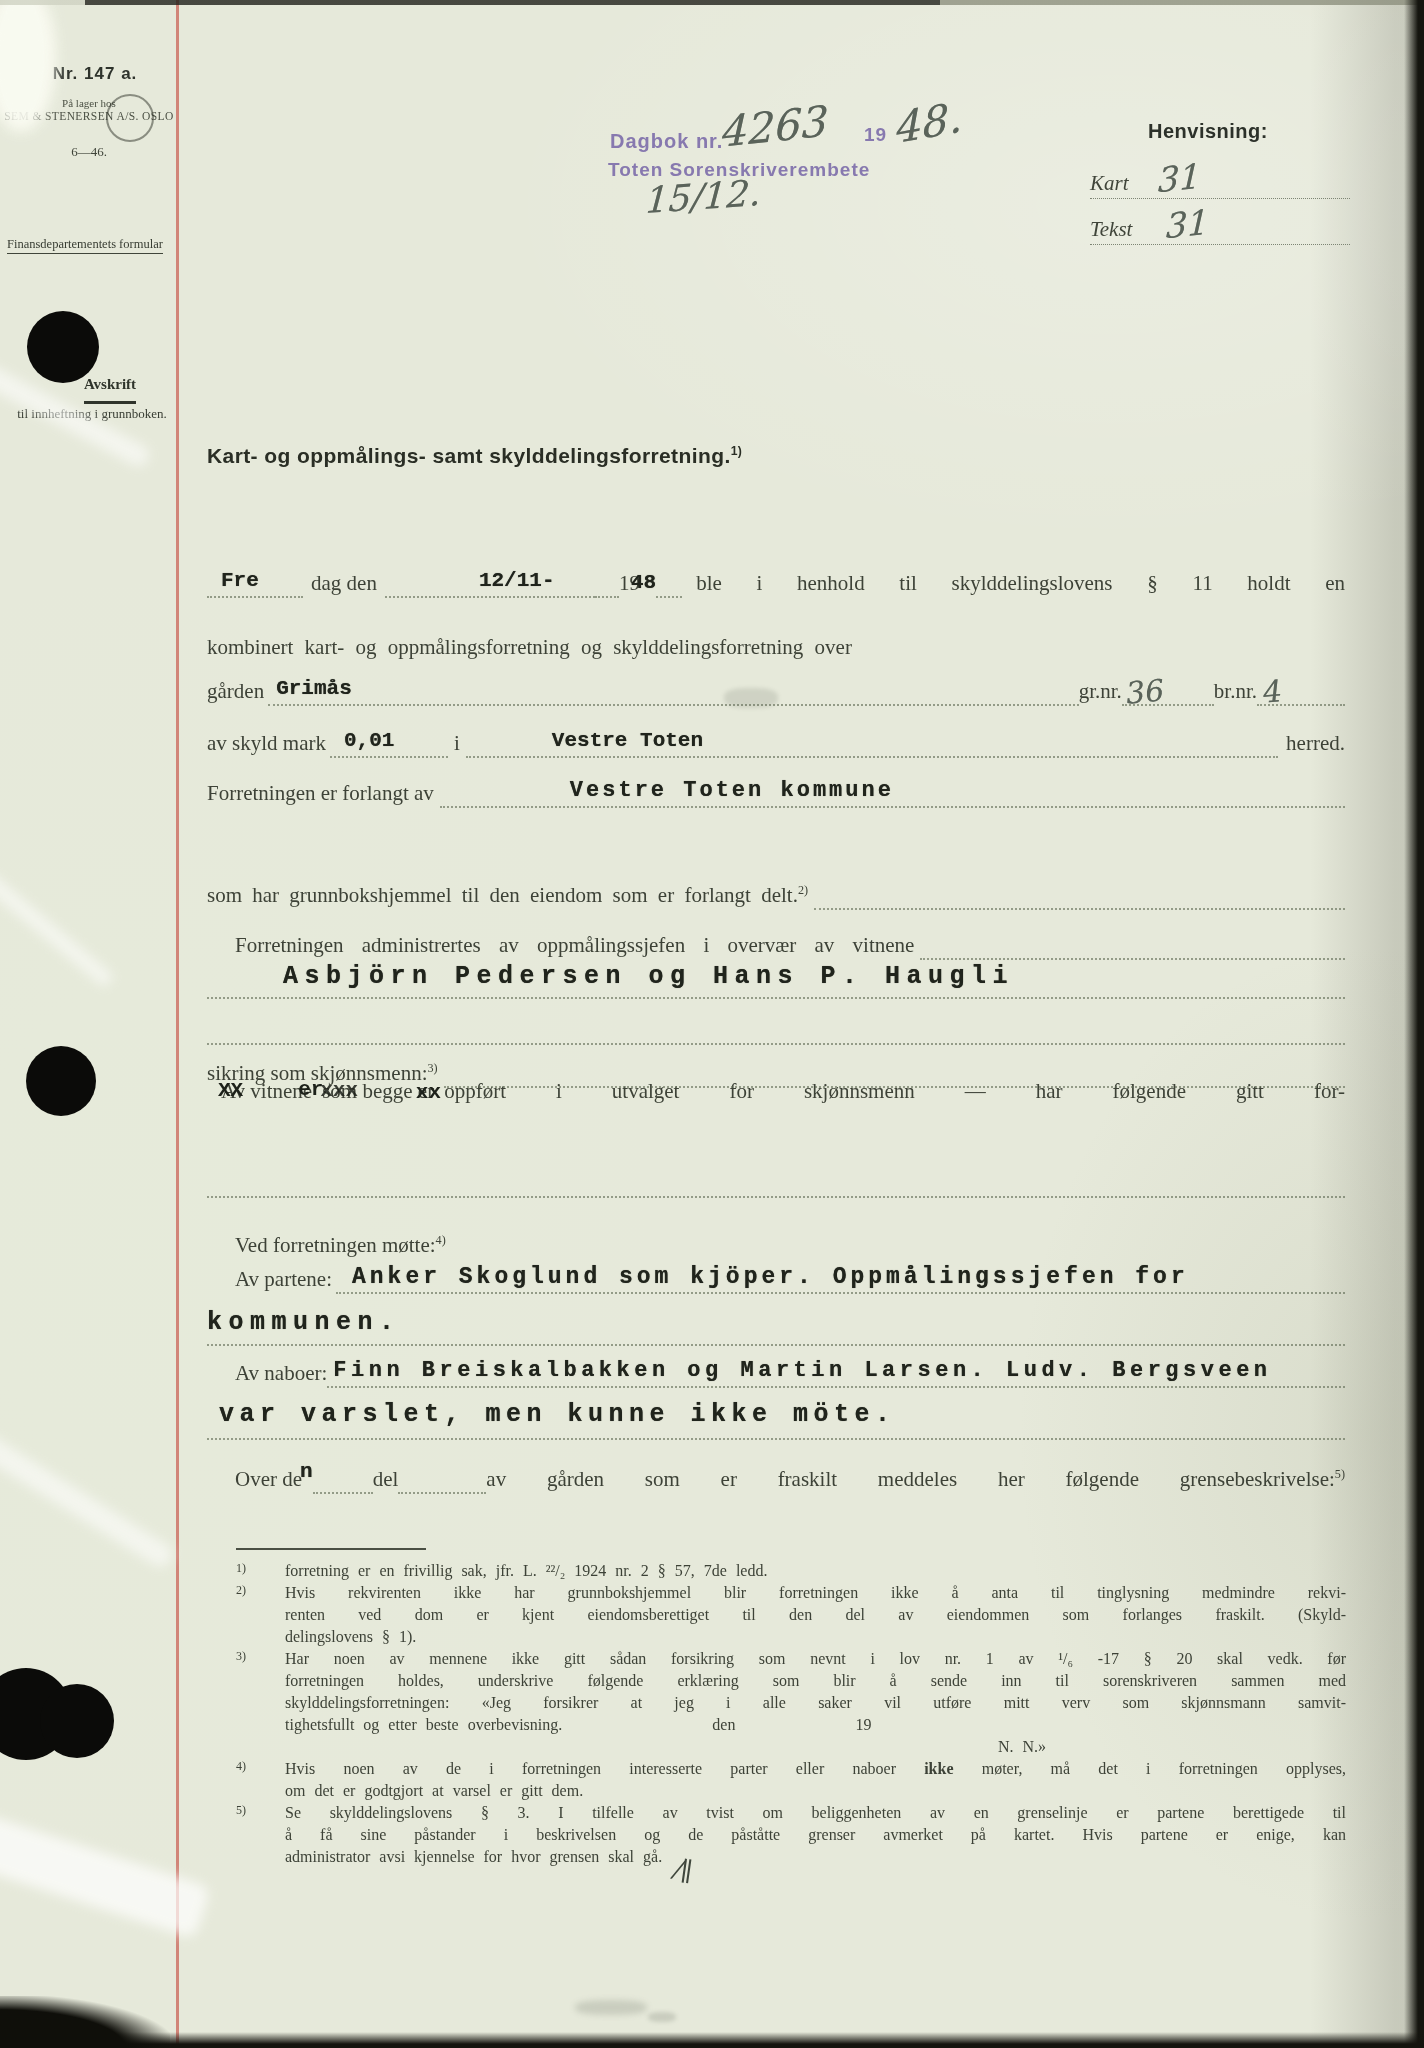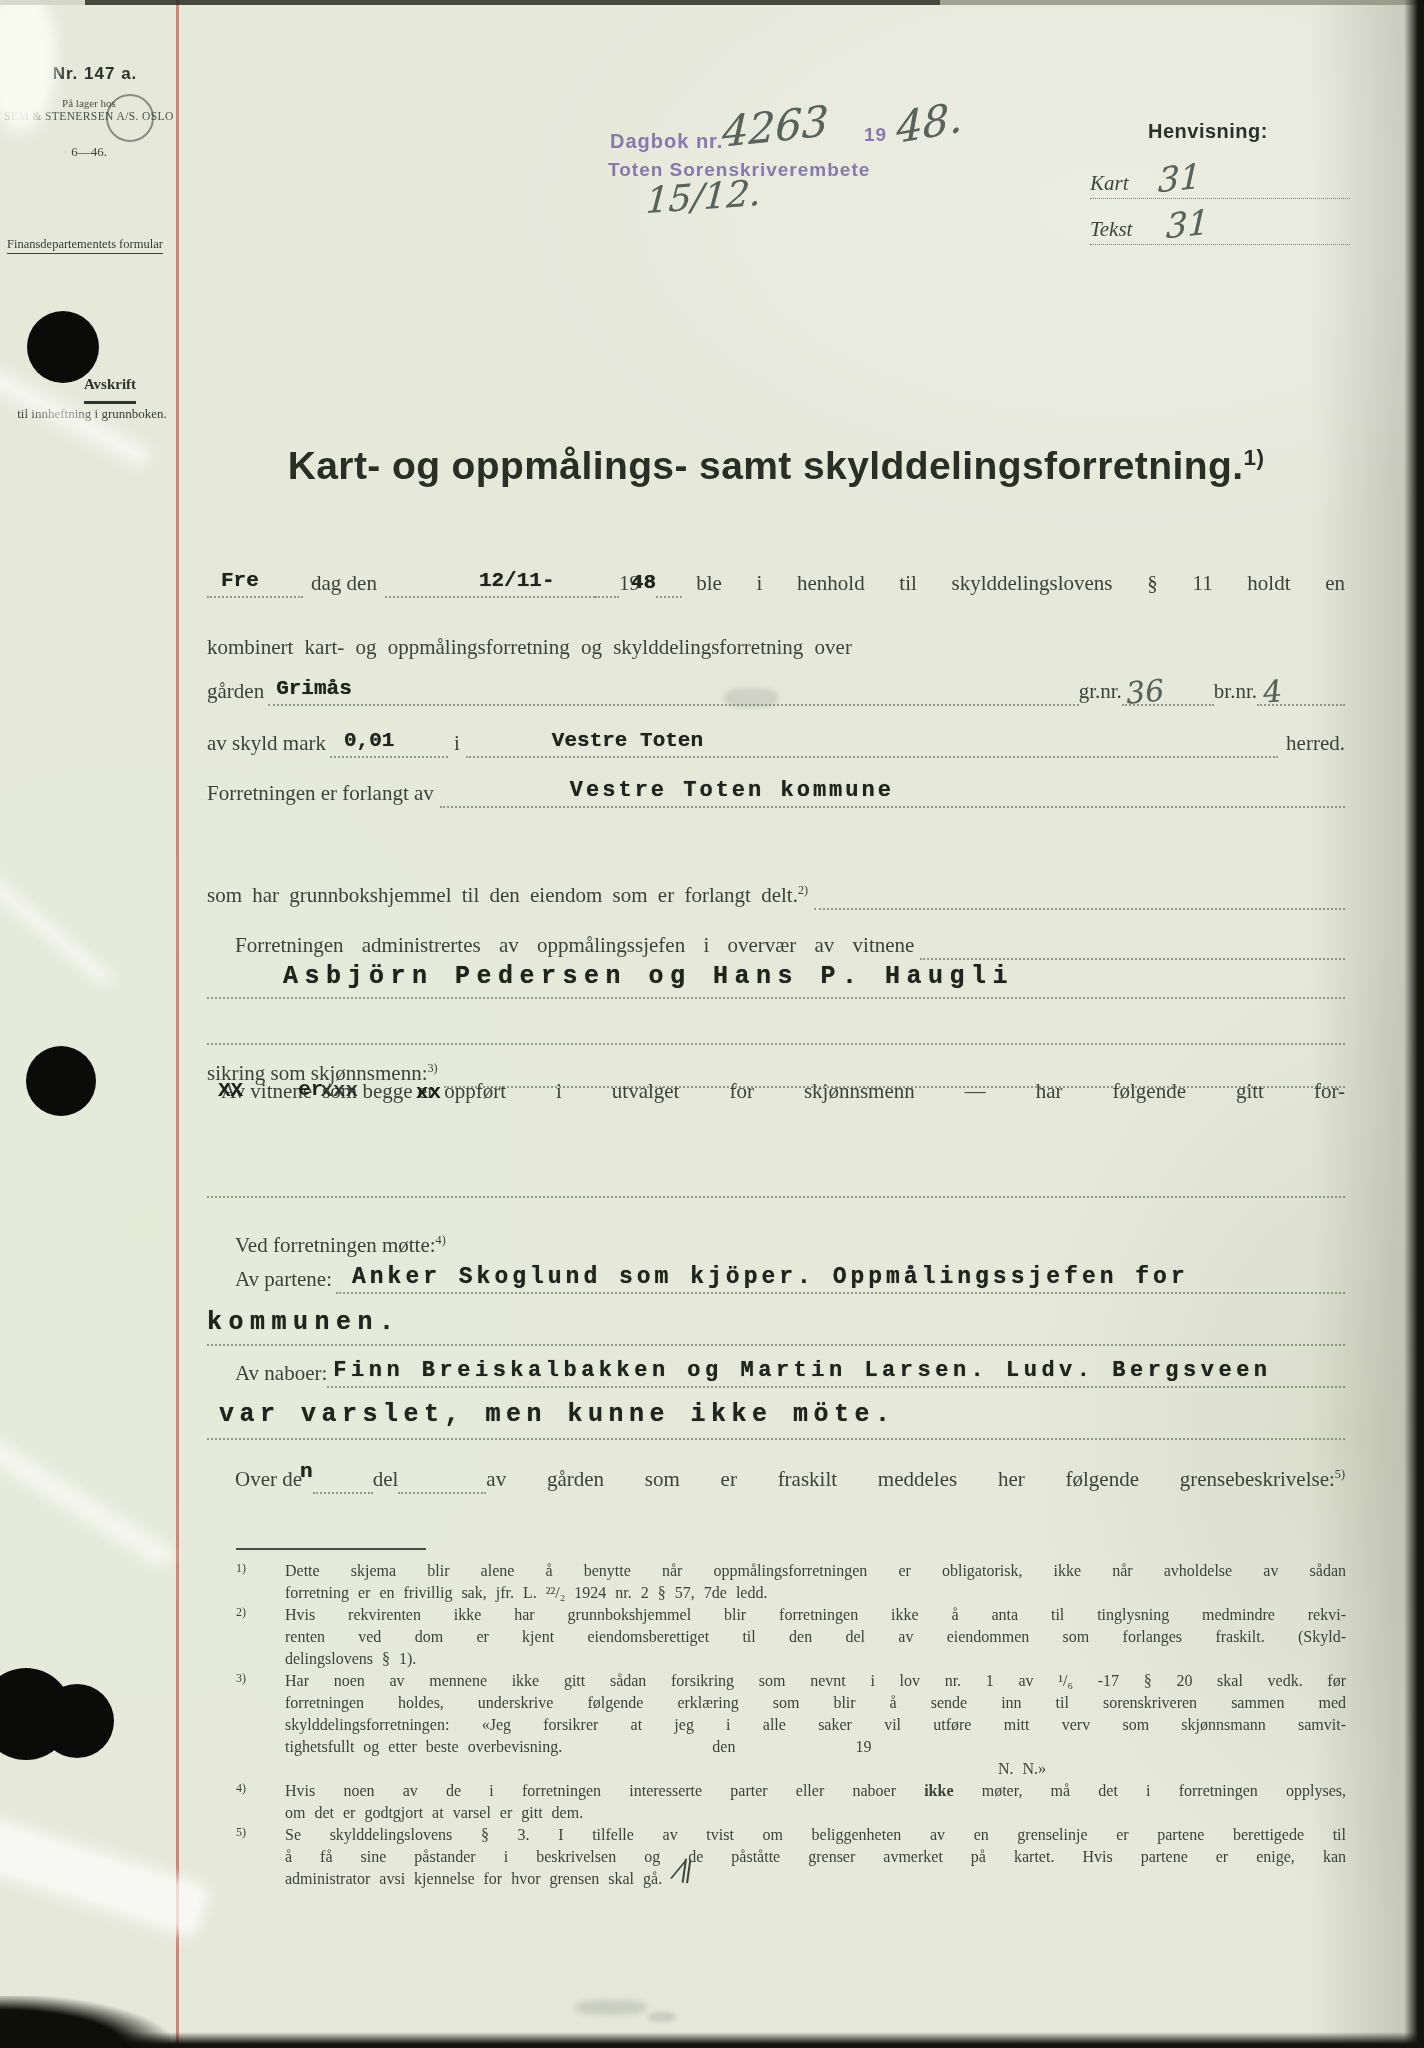--- a/index.html
+++ b/index.html
@@ -44,22 +44,22 @@
   .dagbok-no{position:absolute;left:722px;top:102px;font-size:42px;transform:rotate(-6deg) skewX(-8deg);}
   .dagbok-year-p{position:absolute;left:864px;top:124px;font-size:19px;}
   .dagbok-year-h{position:absolute;left:896px;top:98px;font-size:42px;transform:rotate(-10deg) skewX(-10deg);}
   .office{position:absolute;left:608px;top:159px;font-size:19px;}
   .date-hw{position:absolute;left:646px;top:176px;font-size:36px;transform:rotate(-4deg) skewX(-8deg);}
   .henv{position:absolute;left:1148px;top:120px;font-family:"Liberation Sans",sans-serif;font-weight:700;font-size:20px;color:#2c312a;letter-spacing:.5px;}
   .ref-row{position:absolute;left:1090px;width:260px;height:34px;border-bottom:1.5px dotted #7d8574;}
   .ref-label{position:absolute;left:0;bottom:2px;font-style:italic;font-size:21px;color:#40453a;}
   .ref-val{position:absolute;left:68px;bottom:0px;font-size:34px;transform:rotate(-6deg) skewX(-8deg);}
   
-  .title{position:absolute;left:207px;top:444px;width:1138px;text-align:center;
-    font-family:"Liberation Sans",sans-serif;font-weight:700;font-size:39px;color:#2a2e25;letter-spacing:.4px;}
+  .title{position:absolute;left:207px;top:444px;width:1138px;
+    font-family:"Liberation Sans",sans-serif;font-weight:700;font-size:21px;color:#2a2e25;letter-spacing:.4px;}
   
   .row{position:absolute;left:207px;width:1138px;display:flex;align-items:flex-end;font-size:21px;line-height:30px;}
   .row .seat{border-bottom:2px dotted rgba(96,106,84,.62);display:flex;align-items:flex-end;height:30px;box-sizing:border-box;}
   .row .dots{border-bottom:2px dotted rgba(96,106,84,.62);flex:1;height:30px;margin-left:6px;}
   .row .w{white-space:pre;}
   .stretch{flex:1;text-align:justify;text-align-last:justify;white-space:normal;}
   .dotline{position:absolute;left:207px;width:1138px;height:0;border-bottom:2px dotted rgba(96,106,84,.62);}
   .t22{font-size:25px;line-height:30px;}
   .typedline{position:absolute;white-space:pre;}
   .over-rel{position:relative;display:inline-block;}
@@ -238,21 +238,20 @@
     <span class="printed w">del</span>
     <span class="seat" style="width:88px;"></span>
     <span class="printed stretch" style=""><span>av gården som er fraskilt meddeles her følgende grensebeskrivelse:</span><sup><span>5</span>)</sup></span>
   </div>
 
   <div class="fnsep"></div>
   <div class="fns">
       <div class="fn">
         <div class="fn-marker">1)</div>
         <div>
-          <div class="fn-line just"><span>Dette skjema blir alene å benytte når oppmålingsforretningen er obligatorisk, ikke når avholdelse av sådan</span></div>
           <div class="fn-line"><span>forretning er en frivillig sak, jfr. L. ²²/₂ 1924 nr. 2 § 57, 7de ledd.</span></div>
         </div>
       </div>
       <div class="fn">
         <div class="fn-marker">2)</div>
         <div>
           <div class="fn-line just"><span>Hvis rekvirenten ikke har grunnbokshjemmel blir forretningen ikke å anta til tinglysning medmindre rekvi-</span></div>
           <div class="fn-line just"><span>renten ved dom er kjent eiendomsberettiget til den del av eiendommen som forlanges fraskilt. (Skyld-</span></div>
           <div class="fn-line"><span>delingslovens § 1).</span></div>
         </div>

